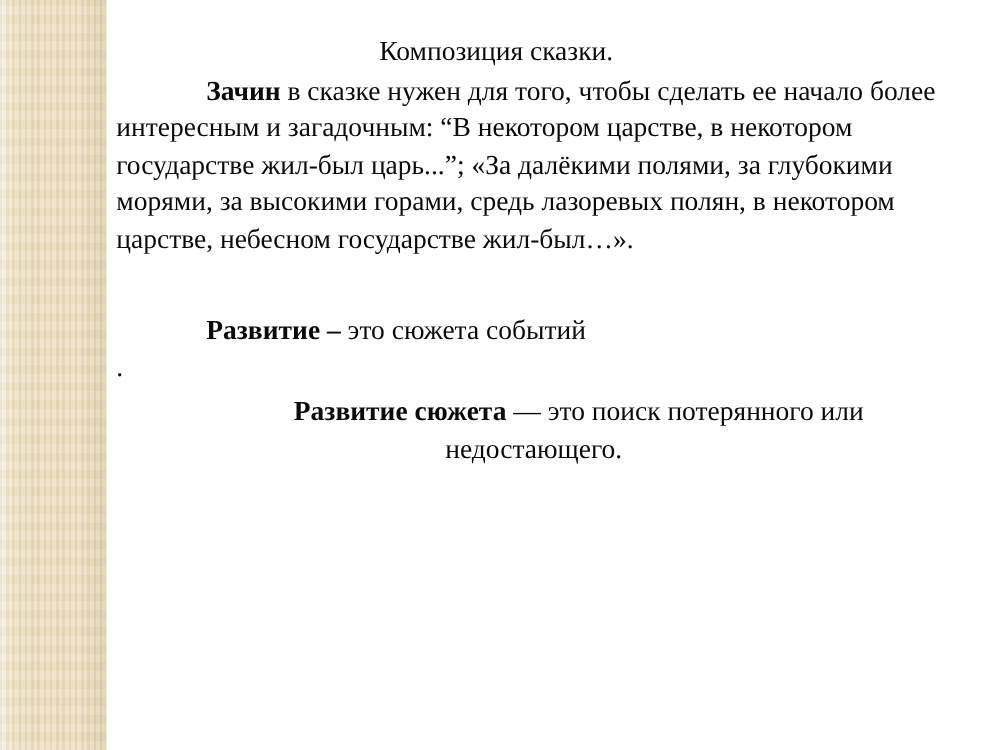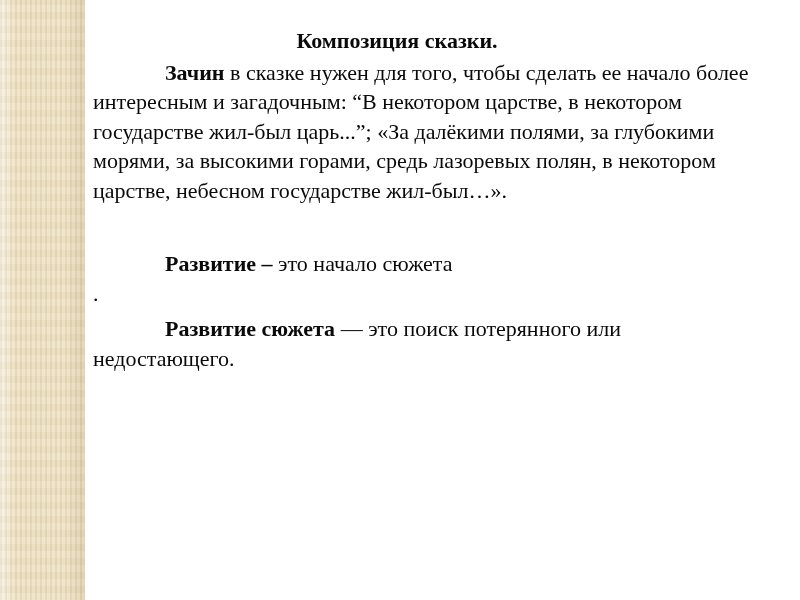--- a/index.html
+++ b/index.html
@@ -42,55 +42,56 @@
   }
   .content {
     position: absolute;
     left: 93px;
     top: 26px;
     width: 668px;
     font-size: 22px;
     line-height: 29.5px;
   }
   .title {
-    font-weight: bold;
+    font-weight: normal;
     text-align: center;
     padding-right: 60px;
     margin: 0 0 2px 0;
   }
   .para {
     margin: 0;
   }
   .para .lead {
     font-weight: bold;
   }
   .indent {
     text-indent: 72px;
   }
   .gap-zachin {
   }
   .gap-zavyazka {
     margin-top: 44px;
   }
   .gap-razvitie {
     margin-top: 6px;
+    text-align: center;
   }
 </style>
 </head>
 <body>
 
 <div class="slide">
   <div class="stripe"></div>
   <div class="content">
 
     <div class="title">Композиция сказки.</div>
 
 
     <p class="para indent gap-zachin"><b class="lead">Зачин</b><span> в сказке нужен для того, чтобы сделать ее начало более интересным и загадочным: “В некотором царстве, в некотором государстве жил-был царь...”; «За далёкими полями, за глубокими морями, за высокими горами, средь лазоревых полян, в некотором царстве, небесном государстве жил-был…».</span></p>
 
-    <p class="para indent gap-zavyazka"><b class="lead">Развитие –</b><span> это начало сюжета</span></p>
+    <p class="para indent gap-zavyazka"><b class="lead">Развитие –</b><span> это сюжета событий</span></p>
 
     <p class="para"><b class="lead"></b><span>.</span></p>
 
     <p class="para indent gap-razvitie"><b class="lead">Развитие сюжета</b><span> — это поиск потерянного или недостающего.</span></p>
 
   </div>
 </div>
 
 </body></html>

